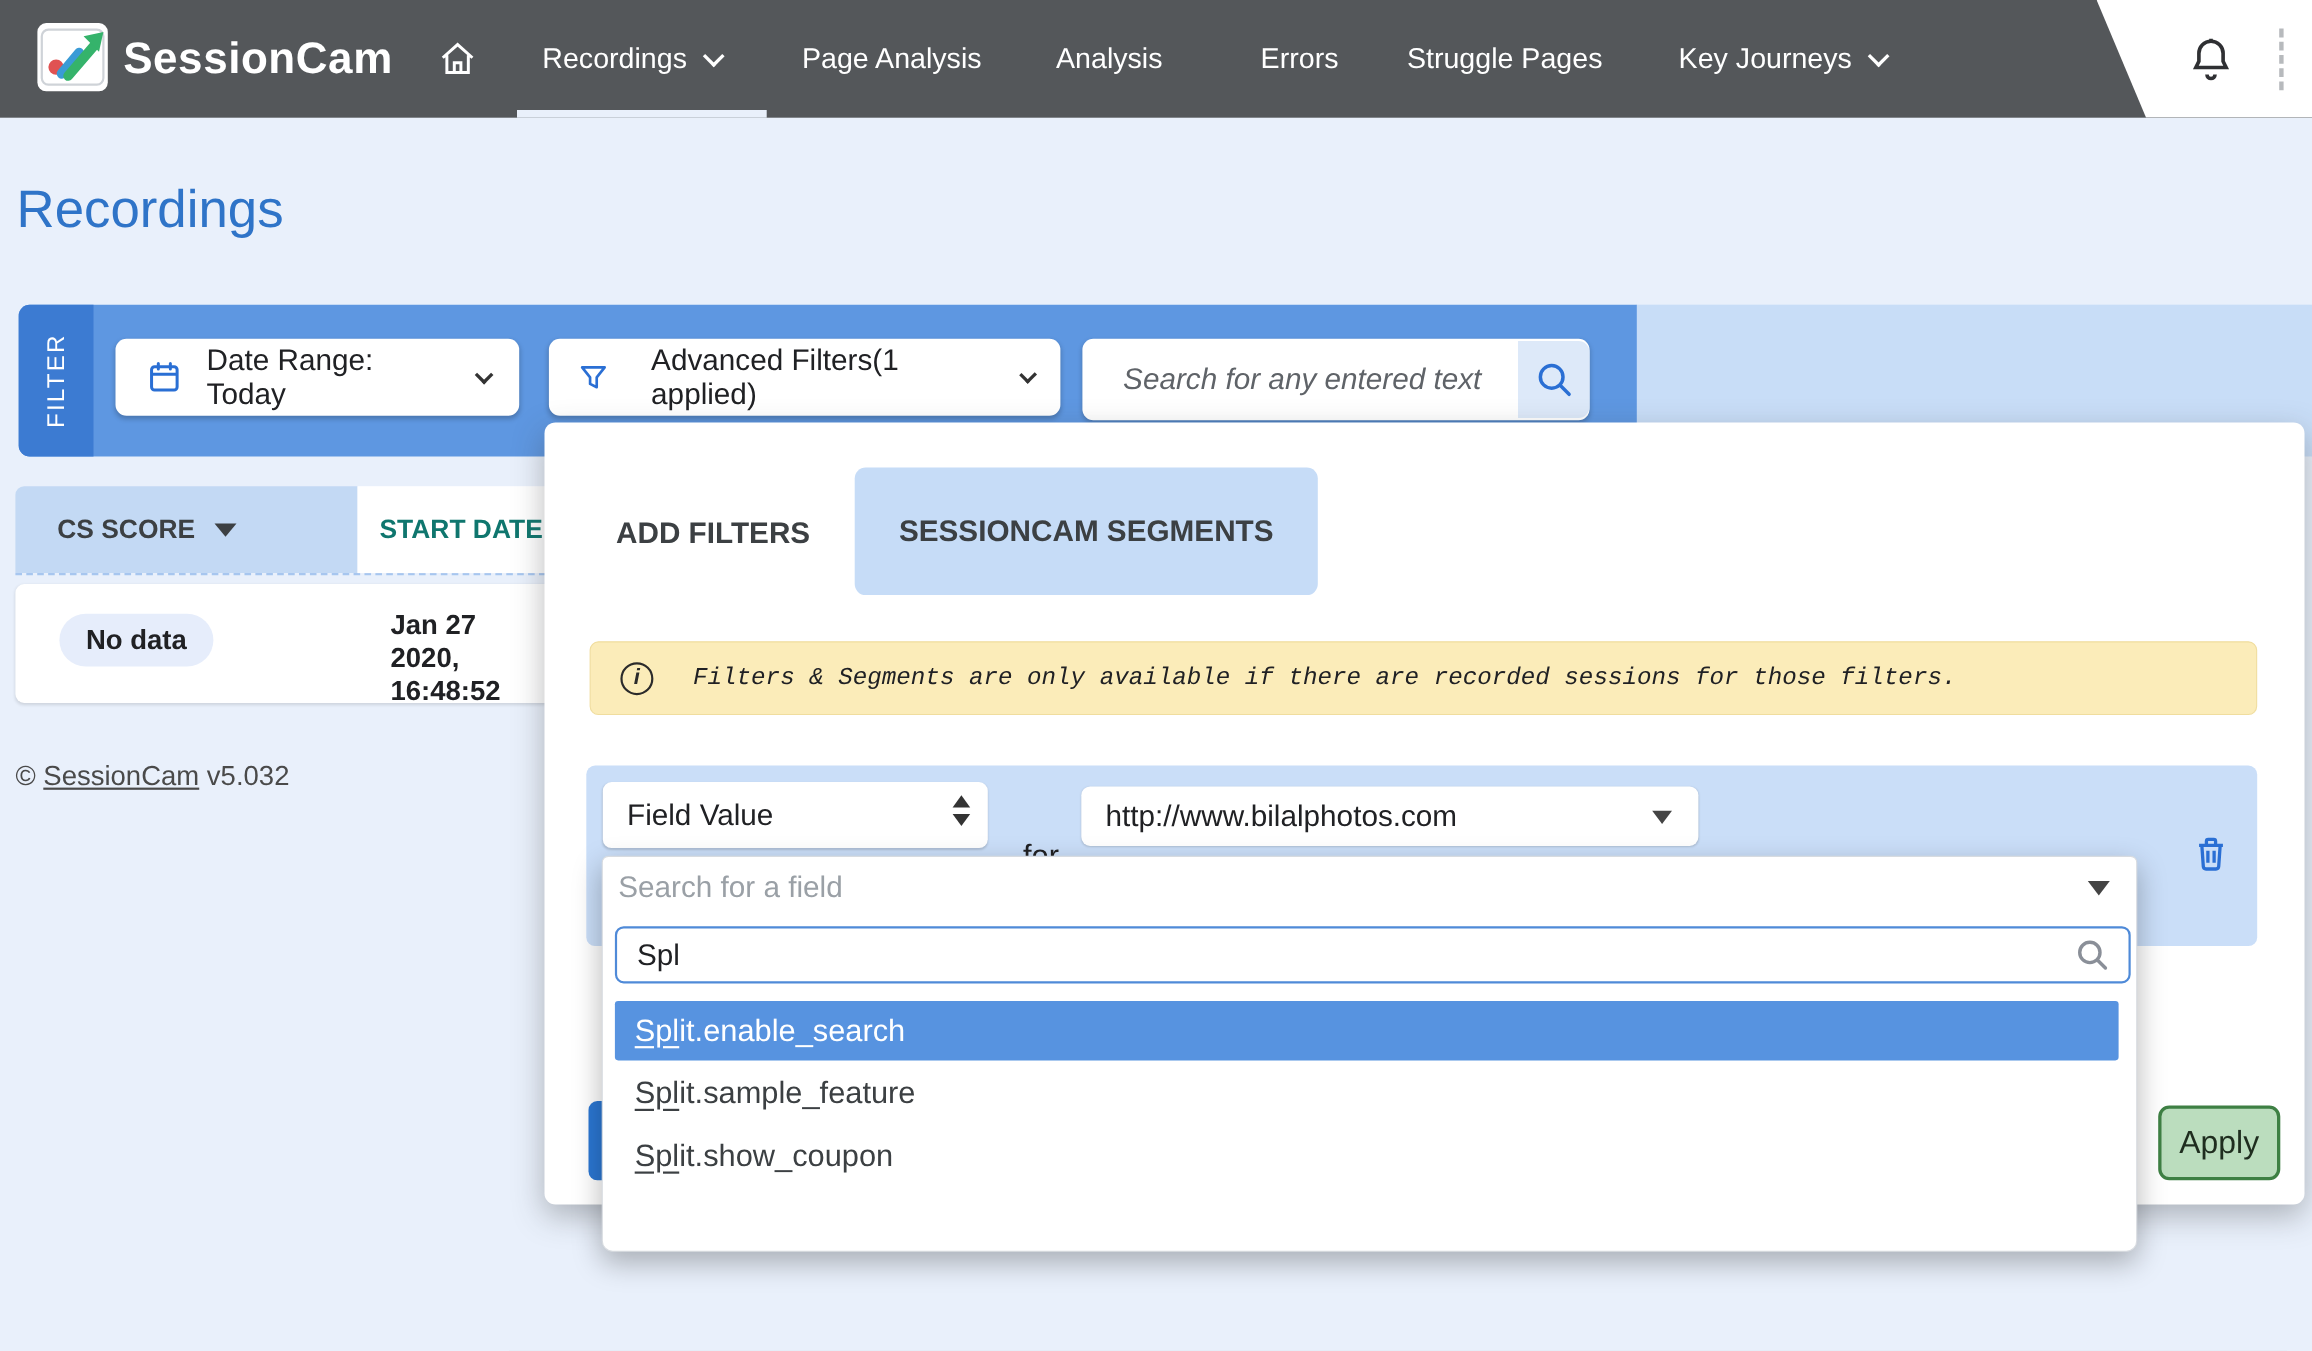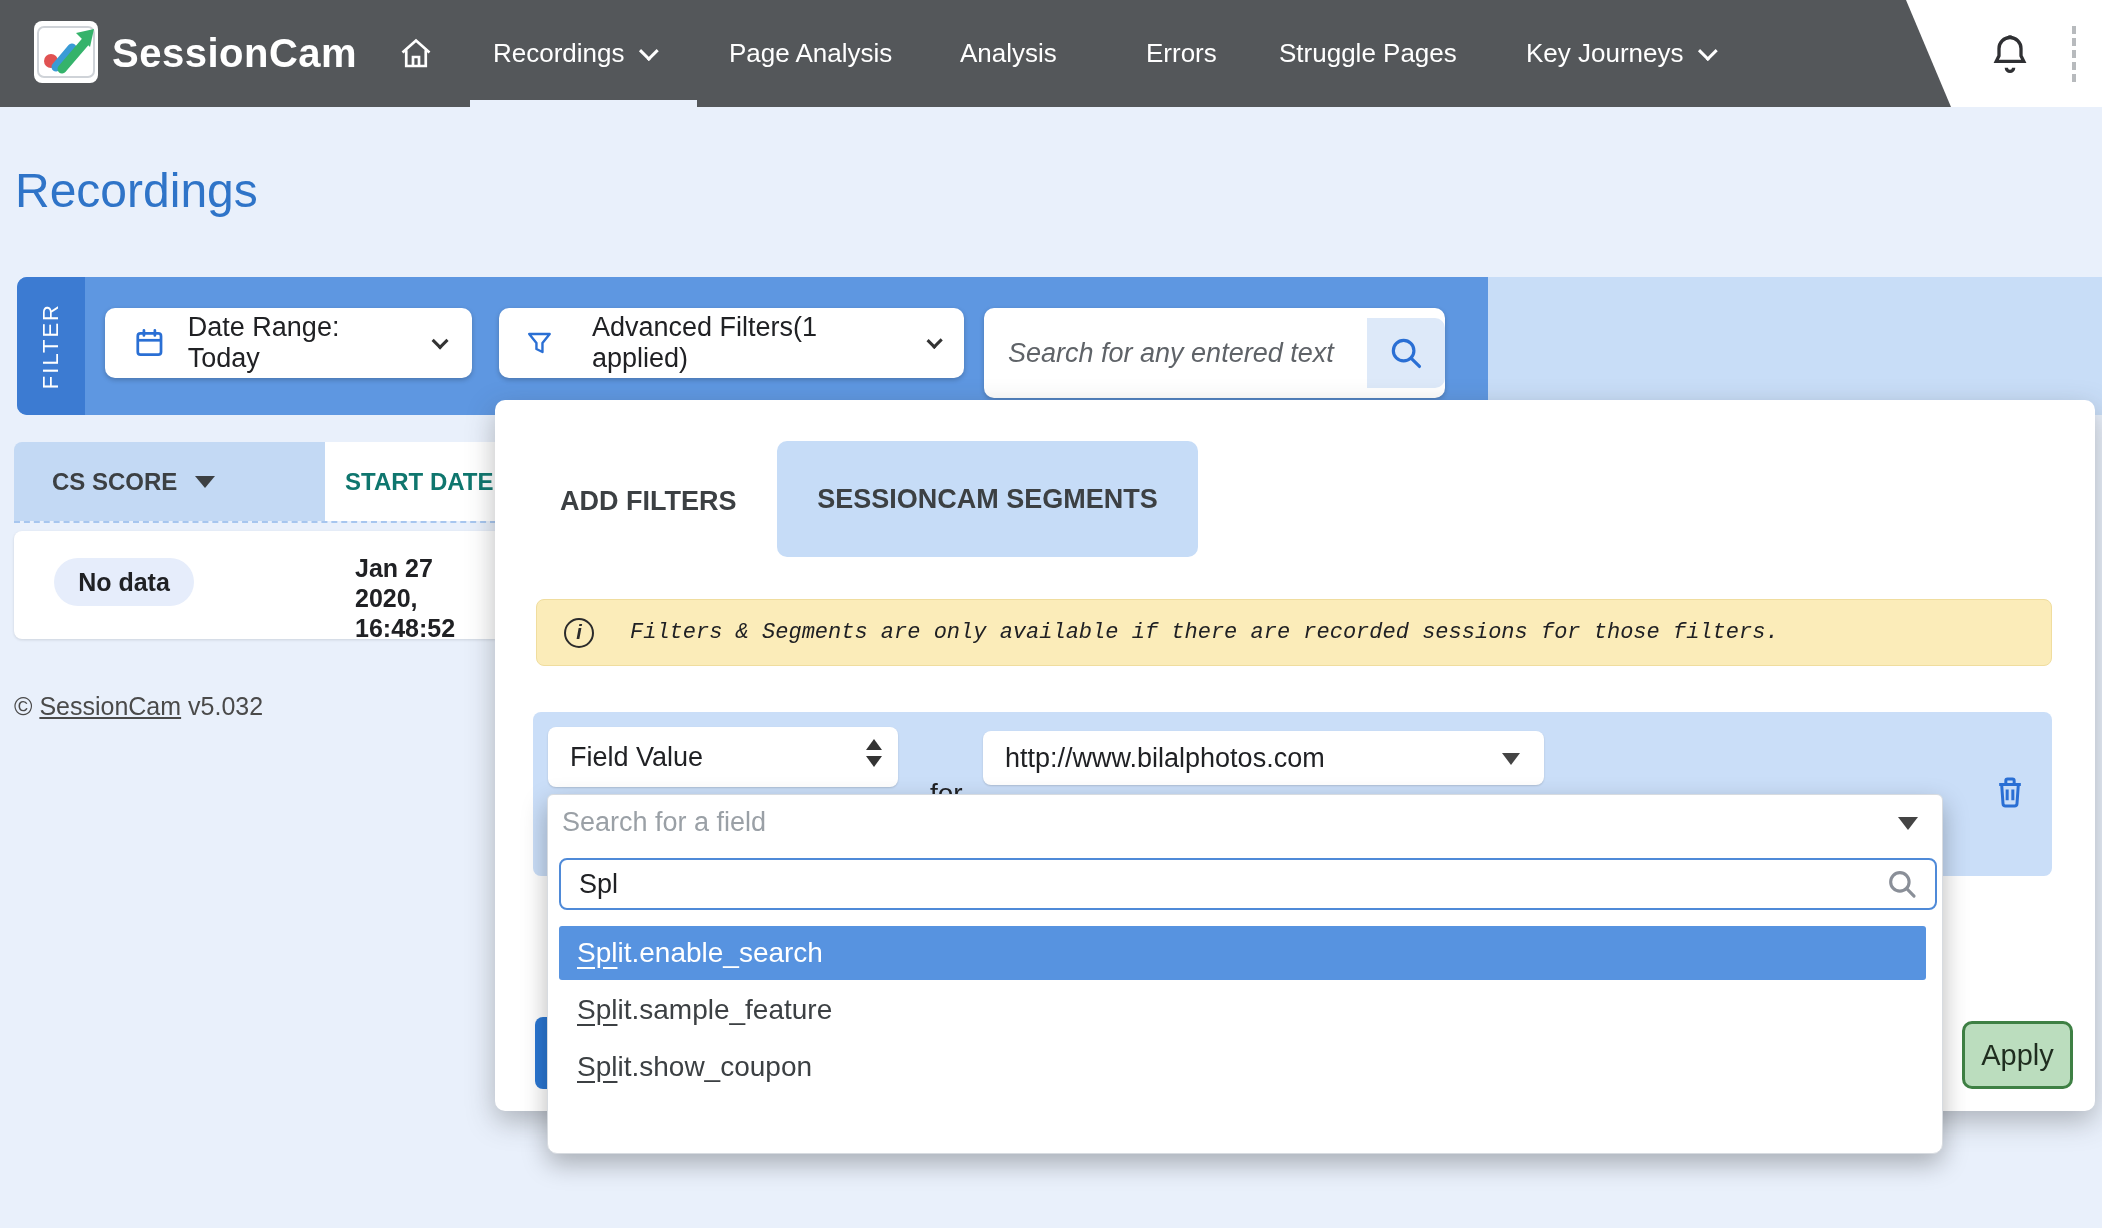--- a/index.html
+++ b/index.html
@@ -29,22 +29,22 @@
           border-radius:10px 0 0 10px; }
   .ftab { position:absolute; left:0; top:0; width:68px; height:138px; background:#3c7bd2;
           border-radius:10px 0 0 10px; display:flex; align-items:center; justify-content:center; }
   .ftab span { writing-mode:vertical-rl; transform:rotate(180deg); color:#fff; font-size:22px;
                letter-spacing:2px; font-weight:400; }
   .fbtn { position:absolute; top:31px; height:70px; background:#fff; border-radius:10px;
           display:flex; align-items:center; box-shadow:0 2px 5px rgba(0,0,0,.22); cursor:pointer; }
   .fbtn .lbl { font-size:27px; color:#202124; font-weight:500; }
   .dchev { width:12px; height:12px; border-right:3px solid #333; border-bottom:3px solid #333;
            transform:rotate(45deg) translateY(-3px); display:inline-block; }
-  .search-wrap { position:absolute; left:967px; top:31px; width:461px; height:90px; background:#fff;
-                 border-radius:10px; box-shadow:0 2px 5px rgba(0,0,0,.22); display:flex; align-items:center; }
+  .search-wrap { position:absolute; left:967px; top:31px; width:461px; height:74px; background:#fff;
+                 border-radius:10px; box-shadow:0 2px 5px rgba(0,0,0,.22); display:flex; align-items:center;padding-left:13px; }
   .search-input { flex:1; height:100%; border:none; outline:none; background:transparent;
                   font-family:"Liberation Sans",sans-serif; font-style:italic; font-size:27px;
                   color:#444; padding-left:24px; }
   .search-input::placeholder { color:#5f6368; opacity:1; }
   .search-seg { width:118px; height:70px; background:#dde9f9; border-radius:0 10px 10px 0;
                 display:flex; align-items:center; justify-content:center; cursor:pointer; }
   .light-block { position:absolute; left:1487px; top:277px; width:615px; height:138px; background:#c8ddf7; }
 
   
   .thead { position:absolute; left:14px; top:442px; width:482px; height:81px;
@@ -61,21 +61,21 @@
           border-radius:8px 0 0 8px; box-shadow:0 1px 3px rgba(0,0,0,.12); }
   .pill { position:absolute; left:40px; top:27px; width:140px; height:48px; background:#e6edfb;
           border-radius:24px; display:flex; align-items:center; justify-content:center;
           font-size:25px; font-weight:600; color:#202124; }
   .cell-date { position:absolute; left:341px; top:22px; font-size:25px; font-weight:700;
                color:#202124; line-height:30px; }
   .foot { position:absolute; left:14px; top:692px; font-size:25px; color:#4a4a4a; }
   .foot a { color:#4a4a4a; text-decoration:underline; cursor:pointer; }
 
   
-  .panel { position:absolute; left:495px; top:400px; width:1600px; height:711px; background:#fff;
+  .panel { position:absolute; left:495px; top:384px; width:1600px; height:711px; background:#fff;
            border-radius:10px; box-shadow:0 10px 28px rgba(60,64,67,.35); }
   .tab-plain { position:absolute; left:40px; top:68px; padding:18px 25px; font-size:27px; font-weight:700;
                color:#3c4043; cursor:pointer; }
   .tab-chip { position:absolute; left:282px; top:41px; width:421px; height:116px; background:#c6dcf7;
               border-radius:10px; display:flex; align-items:center; justify-content:center;
               font-size:27px; font-weight:700; color:#3c4043; cursor:pointer; }
   .notice { position:absolute; left:41px; top:199px; width:1516px; height:67px; background:#fbecb9;
             border:1px solid #f0dd9e; border-radius:8px; display:flex; align-items:center; }
   .info-i { width:30px; height:30px; border:2px solid #2b2b2b; border-radius:50%; margin-left:27px;
             display:flex; align-items:center; justify-content:center; font-size:20px; font-style:italic;

